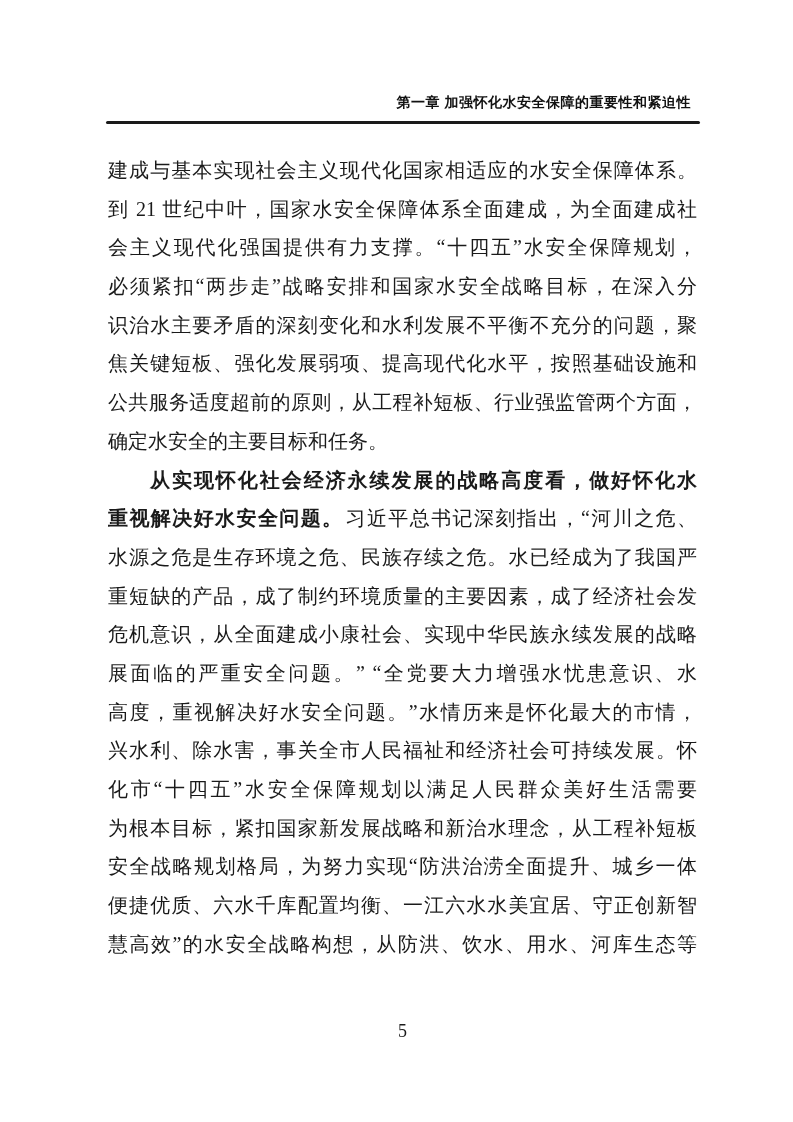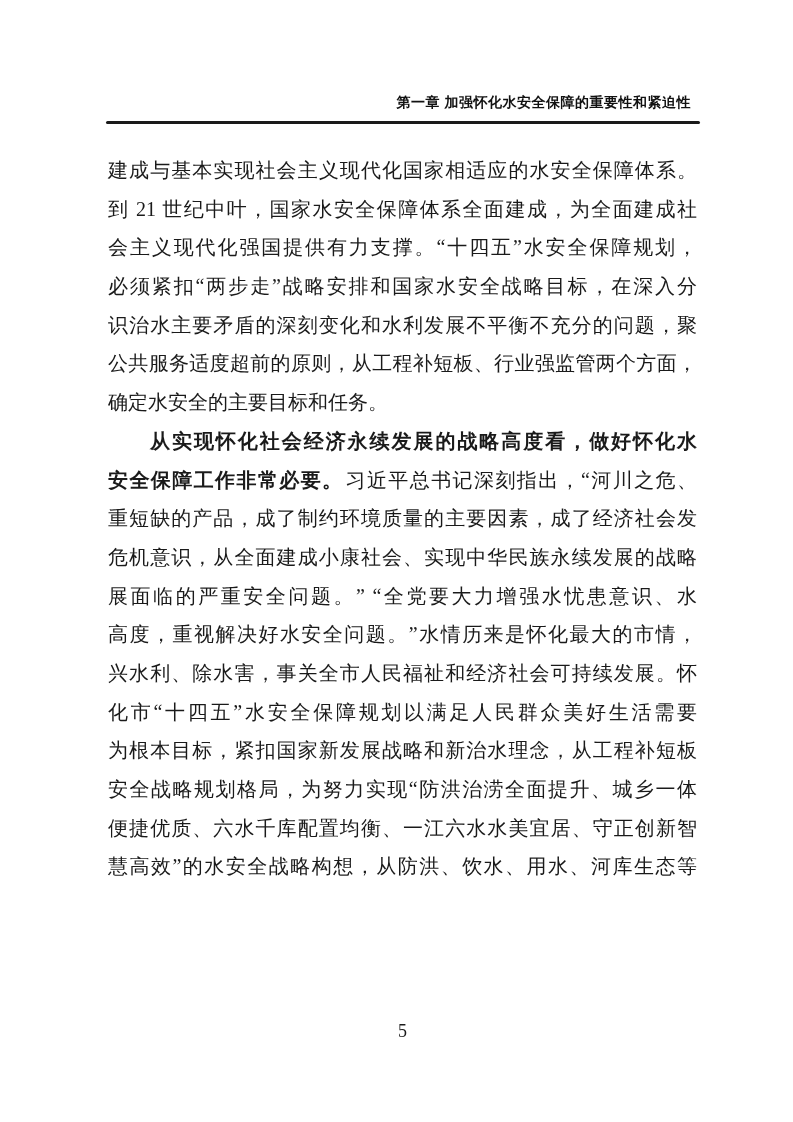--- a/index.html
+++ b/index.html
@@ -85,24 +85,26 @@
   </div>
 
   <div class="header-rule"></div>
 
   <div class="body-text">
       <div class="line"><span>建成与基本实现社会主义现代化国家相适应的水安全保障体系。</span></div>
       <div class="line"><span>到 21 世纪中叶，国家水安全保障体系全面建成，为全面建成社</span></div>
       <div class="line"><span>会主义现代化强国提供有力支撑。“十四五”水安全保障规划，</span></div>
       <div class="line"><span>必须紧扣“两步走”战略安排和国家水安全战略目标，在深入分</span></div>
       <div class="line"><span>识治水主要矛盾的深刻变化和水利发展不平衡不充分的问题，聚</span></div>
+      <div class="line"><span>焦关键短板、强化发展弱项、提高现代化水平，按照基础设施和</span></div>
       <div class="line"><span>公共服务适度超前的原则，从工程补短板、行业强监管两个方面，</span></div>
       <div class="line para-end"><span>确定水安全的主要目标和任务。</span></div>
       <div class="line indent"><span class="lead-bold">从实现怀化社会经济永续发展的战略高度看，做好怀化水</span></div>
-      <div class="line"><span class="lead-bold">安全保障工作非常必要。</span><span>习近平总书记深刻指出，“河川之危、</span></div>
+      <div class="line"><span class="lead-bold">重视解决好水安全问题。</span><span>习近平总书记深刻指出，“河川之危、</span></div>
+      <div class="line"><span>水源之危是生存环境之危、民族存续之危。水已经成为了我国严</span></div>
       <div class="line"><span>重短缺的产品，成了制约环境质量的主要因素，成了经济社会发</span></div>
       <div class="line"><span>危机意识，从全面建成小康社会、实现中华民族永续发展的战略</span></div>
       <div class="line"><span>展面临的严重安全问题。” “全党要大力增强水忧患意识、水</span></div>
       <div class="line"><span>高度，重视解决好水安全问题。”水情历来是怀化最大的市情，</span></div>
       <div class="line"><span>兴水利、除水害，事关全市人民福祉和经济社会可持续发展。怀</span></div>
       <div class="line"><span>化市“十四五”水安全保障规划以满足人民群众美好生活需要</span></div>
       <div class="line"><span>为根本目标，紧扣国家新发展战略和新治水理念，从工程补短板</span></div>
       <div class="line"><span>安全战略规划格局，为努力实现“防洪治涝全面提升、城乡一体</span></div>
       <div class="line"><span>便捷优质、六水千库配置均衡、一江六水水美宜居、守正创新智</span></div>
       <div class="line"><span>慧高效”的水安全战略构想，从防洪、饮水、用水、河库生态等</span></div>

